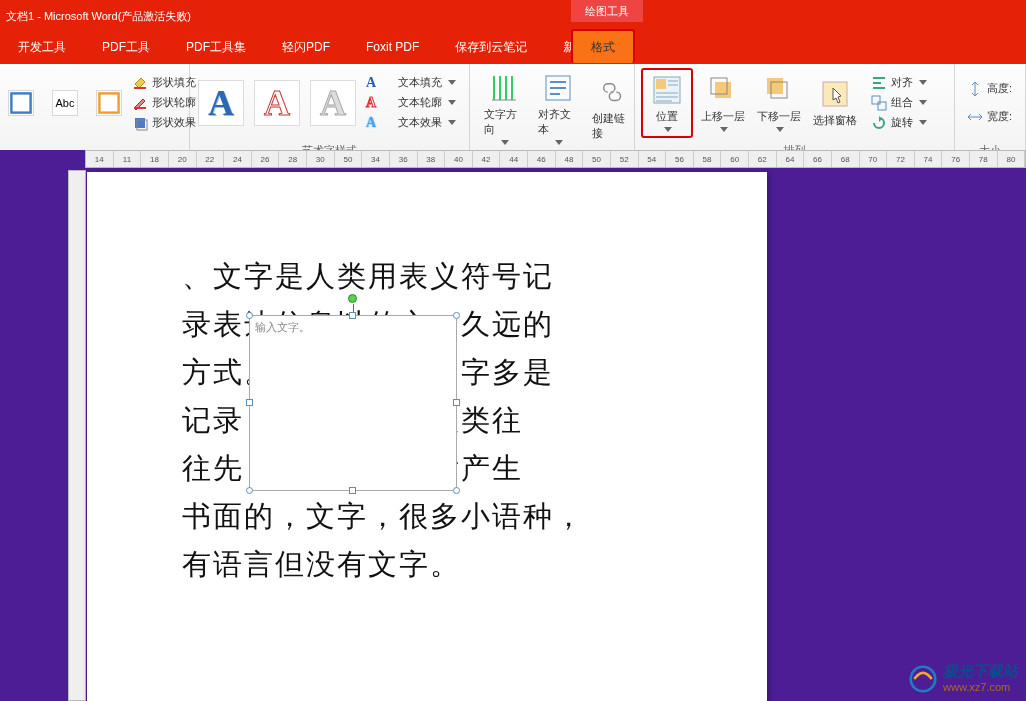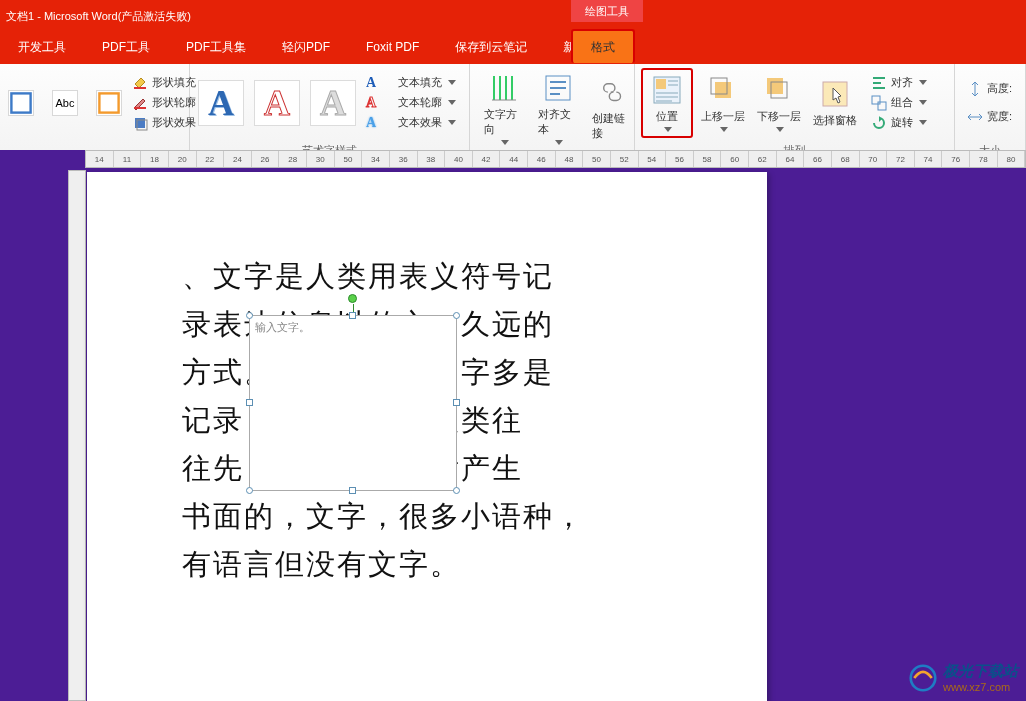--- a/index.html
+++ b/index.html
@@ -27,21 +27,21 @@
 .ruler-h .tick{width:28px;text-align:center;color:#555;border-right:1px solid #ccc;height:100%;display:flex;align-items:center;justify-content:center}
 .ruler-v{position:absolute;left:68px;top:20px;bottom:0;width:18px;background:#efefef;border:1px solid #bbb}
 .page{position:absolute;left:87px;top:22px;width:680px;height:680px;background:#fff;box-shadow:2px 2px 6px rgba(0,0,0,.3)}
 .body-text{position:absolute;left:95px;top:80px;width:420px;font-family:"SimSun",serif;font-size:29px;line-height:48px;color:#111;letter-spacing:2px}
 .textbox{position:absolute;left:162px;top:143px;width:208px;height:176px;background:#fff;border:1px solid #aaa}
 .textbox .placeholder{font-size:11px;color:#888;padding:4px 5px}
 .handle{width:7px;height:7px;background:#fff;border:1px solid #5c8fb3;position:absolute;border-radius:50%}
 .handle.sq{border-radius:0}
 .rot{width:9px;height:9px;background:#5ad14a;border:1px solid #2e8b2e;border-radius:50%;position:absolute;left:50%;top:-22px;margin-left:-5px}
 .rot::after{content:"";position:absolute;left:50%;top:9px;width:1px;height:12px;background:#2e8b2e}
-.watermark{position:absolute;right:8px;bottom:8px;display:flex;align-items:center;gap:6px}
+.watermark{position:absolute;right:8px;bottom:8px;display:flex;align-items:flex-end;gap:6px}
 .watermark .logo{width:28px;height:28px}
 .watermark .txt1{font-size:15px;color:#0b4f8a;font-style:italic;font-weight:bold}
 .watermark .txt2{font-size:11px;color:#aa6b18;font-weight:normal}
 .quick{display:flex;gap:18px}
 .quick .qb{width:26px;height:26px;border:1px solid #d8d8d8;background:#fff;display:flex;align-items:center;justify-content:center}
 .textstyle-col .ts{width:28px;height:16px;font-family:serif;font-weight:bold;color:#1e5db8;font-size:14px;display:flex;align-items:center}
 .abc{font-size:11px;border:1px solid #d8d8d8;padding:6px 6px;background:#fff}
 .tri{width:0;height:0;border-left:4px solid transparent;border-right:4px solid transparent;border-top:5px solid #666;display:inline-block;margin-left:2px;vertical-align:middle}
 </style>
 </head>

